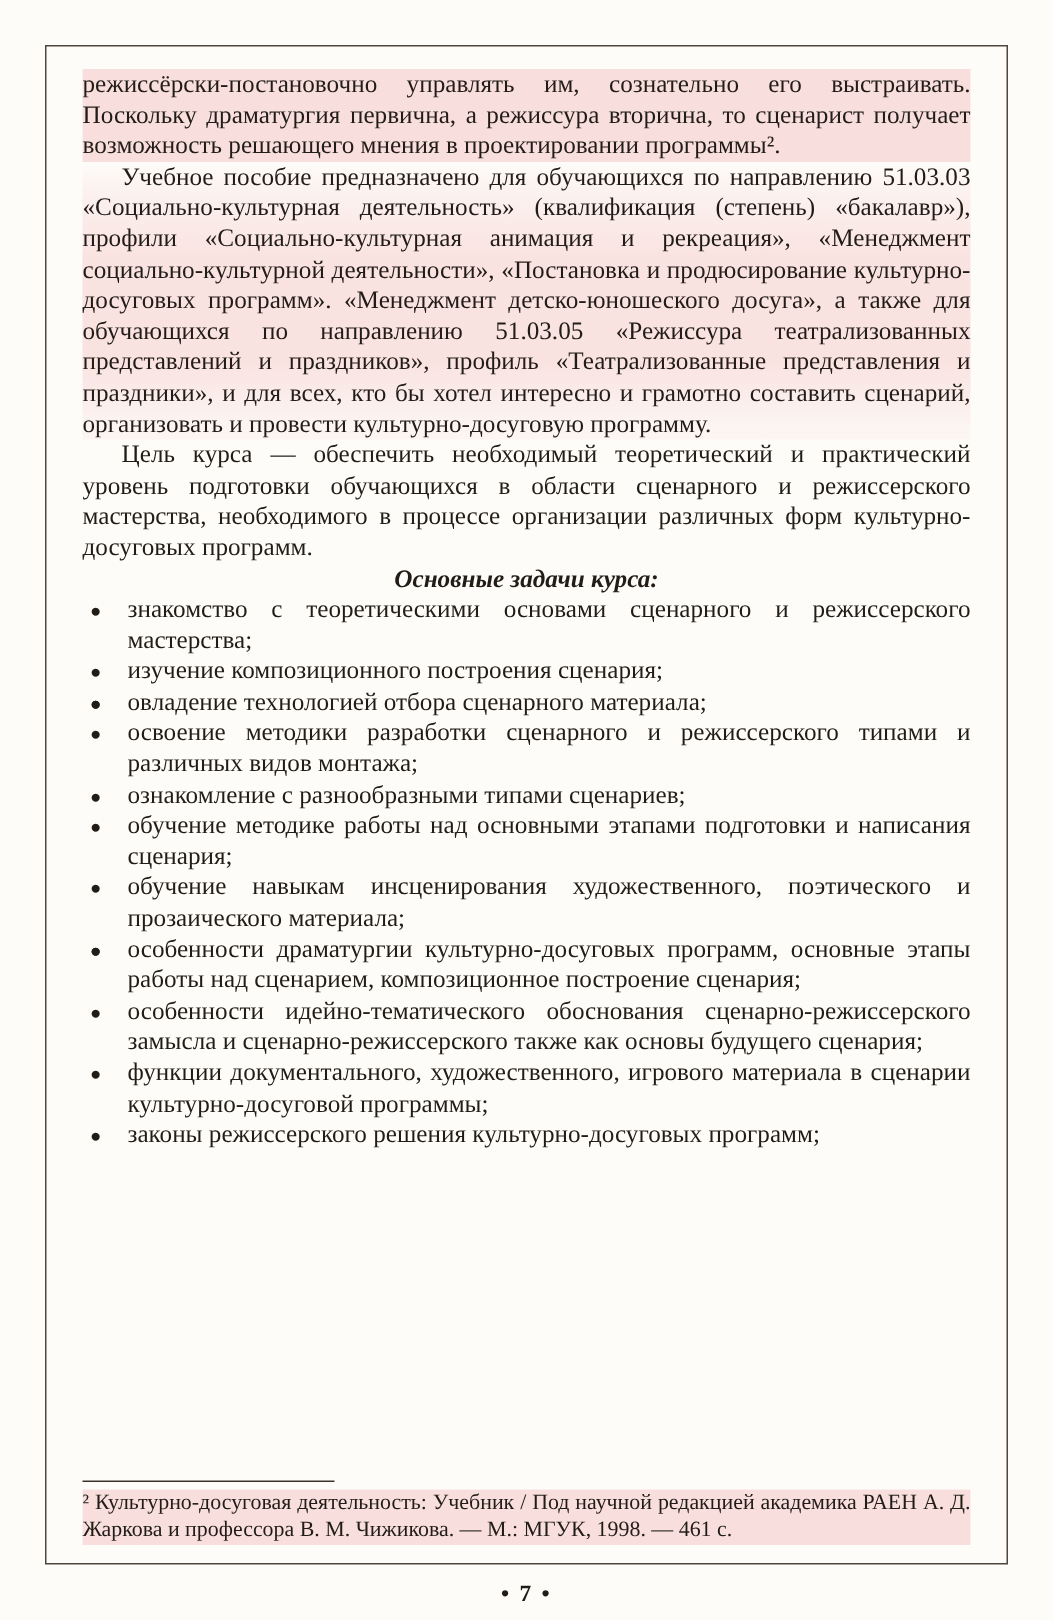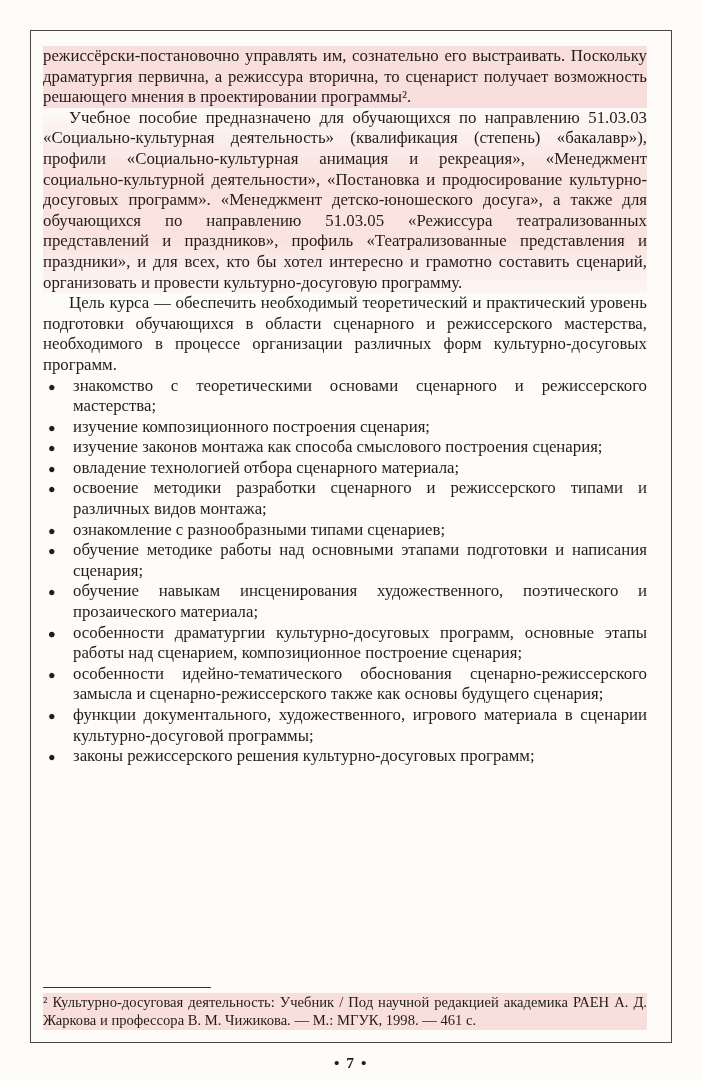--- a/index.html
+++ b/index.html
@@ -6,21 +6,21 @@
   body{
     width:702px;height:1080px;position:relative;overflow:hidden;
     background:#fdfcf9;
     font-family:"Liberation Serif","DejaVu Serif",serif;
     color:#221c16;
   }
   .frame{
     position:absolute;left:30px;top:30px;right:30px;bottom:37px;
     border:1.4px solid #4e463c;
     box-sizing:border-box;
-    padding:15px 24px 12px 12px;
+    padding:15px 24px 12px 24px;
     display:flex;flex-direction:column;
   }
   p{margin:0;text-align:justify;font-size:16.8px;line-height:20.6px;}
   .indent{text-indent:1.55em;font-family:Liberation Serif, serif;}
   .tint{background:rgba(232,112,112,0.20);}
   .tint2{background:linear-gradient(180deg,
       rgba(232,112,112,0) 0%,
       rgba(232,112,112,0.07) 10%,
       rgba(232,112,112,0.18) 35%,
       rgba(232,112,112,0.18) 72%,
@@ -49,33 +49,33 @@
 <body>
 
 <div class="frame">
 
   <p class="tint">режиссёрски-постановочно управлять им, сознательно его выстраивать. Поскольку драматургия первична, а режиссура вторична, то сценарист получает возможность решающего мнения в проектировании программы².</p>
 
   <p class="indent tint2">Учебное пособие предназначено для обучающихся по направлению 51.03.03 «Социально-культурная деятельность» (квалификация (степень) «бакалавр»), профили «Социально-культурная анимация и рекреация», «Менеджмент социально-культурной деятельности», «Постановка и продюсирование культурно-досуговых программ». «Менеджмент детско-юношеского досуга», а также для обучающихся по направлению 51.03.05 «Режиссура театрализованных представлений и праздников», профиль «Театрализованные представления и праздники», и для всех, кто бы хотел интересно и грамотно составить сценарий, организовать и провести культурно-досуговую программу.</p>
 
   <p class="indent">Цель курса — обеспечить необходимый теоретический и практический уровень подготовки обучающихся в области сценарного и режиссерского мастерства, необходимого в процессе организации различных форм культурно-досуговых программ.</p>
 
+  <p class="h-italic">Основные задачи курса:</p>
 
   <ul class="bullets">
     <li>
       <span class="b">●</span>
       <span>знакомство с теоретическими основами сценарного и режиссерского мастерства;</span>
     </li>
     <li>
       <span class="b">●</span>
       <span>изучение композиционного построения сценария;</span>
     </li>
     <li>
       <span class="b">●</span>
-      <span>изучение законов монтажа как способа смыслового построения сценария;</span>
     </li>
     <li>
       <span class="b">●</span>
       <span>овладение технологией отбора сценарного материала;</span>
     </li>
     <li>
       <span class="b">●</span>
       <span>освоение методики разработки сценарного и режиссерского типами и различных видов монтажа;</span>
     </li>
     <li>

